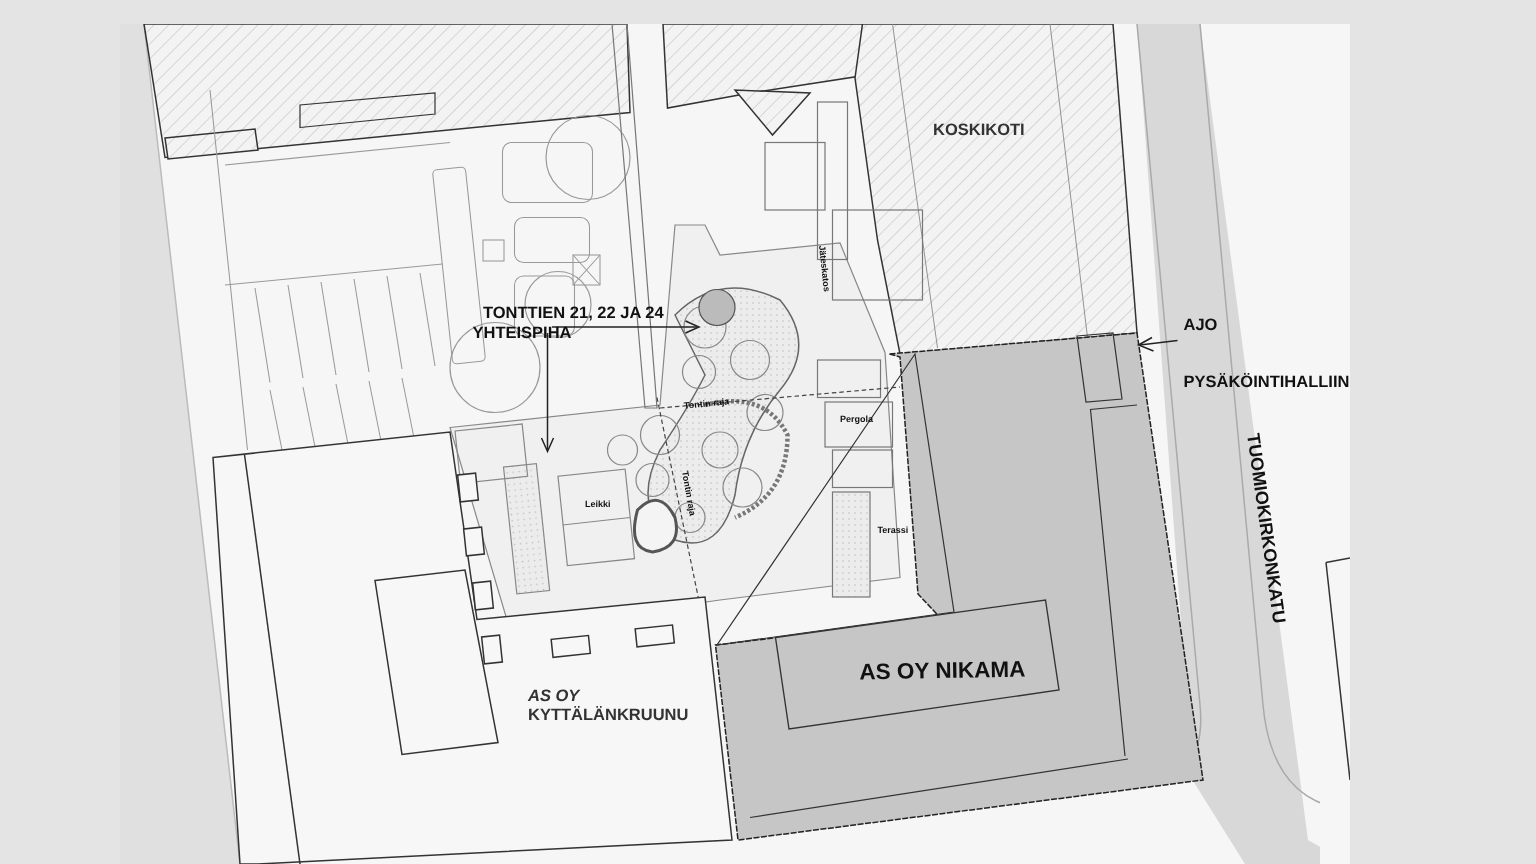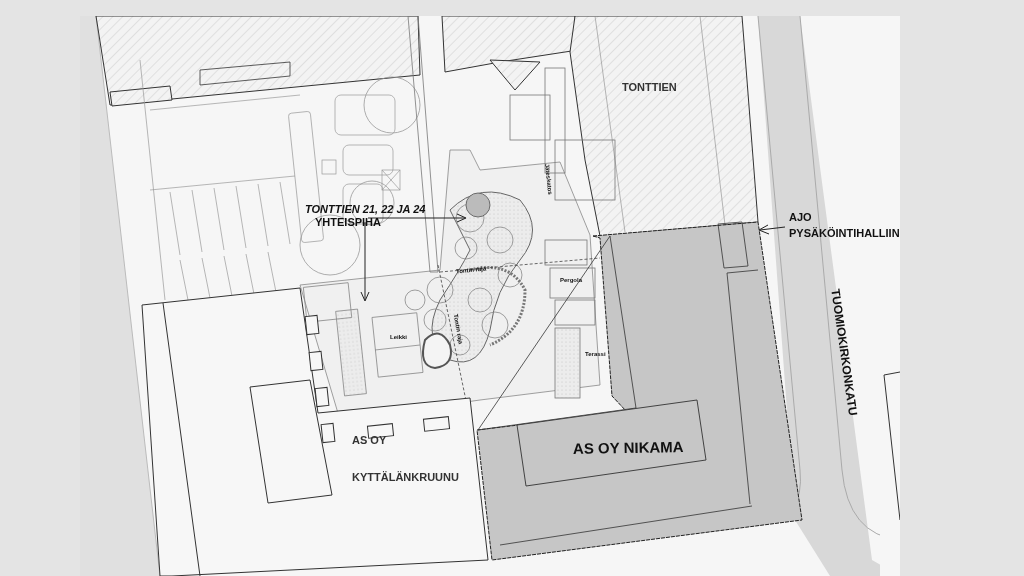--- a/index.html
+++ b/index.html
@@ -144,27 +144,27 @@
       <polyline points="457,214 466,218 457,222"></polyline>
       <line x1="365" y1="222" x2="365" y2="300"></line>
       <polyline points="361,292 365,301 369,292"></polyline>
     </g>
     <g stroke="#222" stroke-width="1" fill="none">
       <line x1="785" y1="227" x2="760" y2="230"></line>
       <polyline points="768,225 759,230 769,234"></polyline>
     </g>
   </svg>
 
-  <div class="lbl lbl-med lbl-gray" style="left:542px; top:66px;">TONTTIEN</div>
-  <div class="lbl lbl-med" style="left:225px; top:188px;font-style:italic;">TONTTIEN 21, 22 JA 24</div>
+  <div class="lbl lbl-med lbl-gray" style="left:542px; top:66px;">KOSKIKOTI</div>
+  <div class="lbl lbl-med" style="left:242px; top:188px;">TONTTIEN 21, 22 JA 24</div>
   <div class="lbl lbl-med" style="left:235px; top:201px;">YHTEISPIHA</div>
   <div class="lbl lbl-med" style="left:709px; top:196px;">AJO</div>
-  <div class="lbl lbl-med" style="left:709px; top:212px;">PYSÄKÖINTIHALLIIN</div>
+  <div class="lbl lbl-med" style="left:709px; top:234px;">PYSÄKÖINTIHALLIIN</div>
   <div class="lbl" style="left:700px; top:330px; font-size:12px; transform:rotate(82deg); transform-origin:center;">TUOMIOKIRKONKATU</div>
-  <div class="lbl lbl-med lbl-gray" style="left:272px; top:419px;">AS OY</div>
+  <div class="lbl lbl-med lbl-gray" style="left:272px; top:443px;font-style:italic;">AS OY</div>
   <div class="lbl lbl-med lbl-gray" style="left:272px; top:456px;">KYTTÄLÄNKRUUNU</div>
   <div class="lbl" style="left:493px; top:424px; font-size:15px; transform:rotate(-1deg);">AS OY NIKAMA</div>
   <div class="lbl lbl-sm" style="left:310px; top:318px;">Leikki</div>
   <div class="lbl lbl-sm" style="left:480px; top:261px;">Pergola</div>
   <div class="lbl lbl-sm" style="left:505px; top:335px;">Terassi</div>
   <div class="lbl lbl-sm" style="left:376px; top:251px; transform:rotate(-6deg);">Tontin raja</div>
   <div class="lbl lbl-sm" style="left:363px; top:310px; transform:rotate(80deg);">Tontin raja</div>
   <div class="lbl lbl-sm" style="left:453px; top:160px; transform:rotate(84deg);">Jäteskatos</div>
 </div>
 

